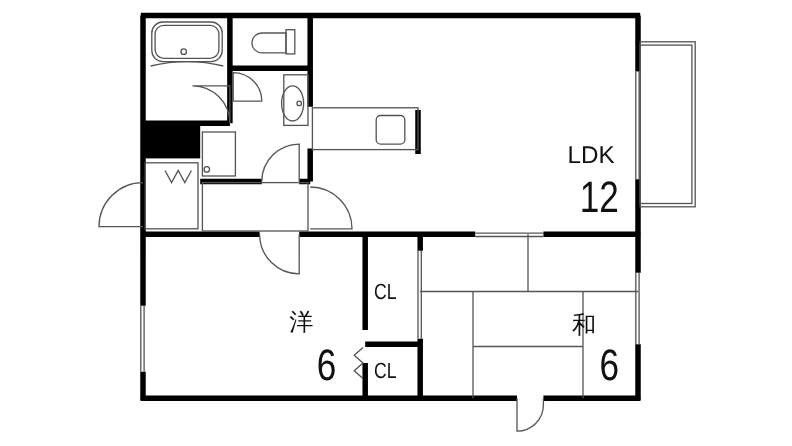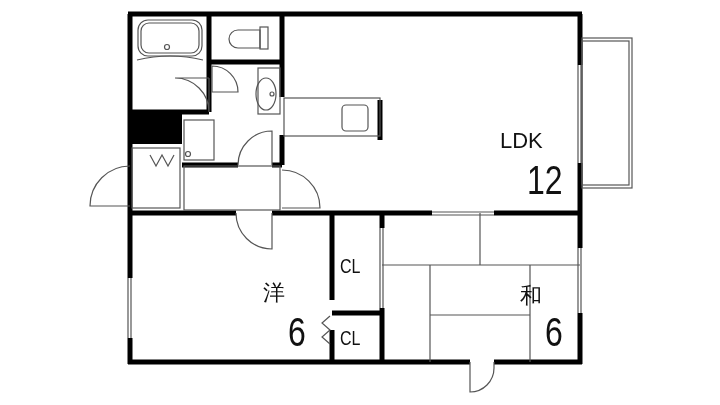--- a/index.html
+++ b/index.html
@@ -73,20 +73,20 @@
     <path d="M282 170 A38 38 0 0 1 320 208 H282"></path>
     <path d="M236 213 A36 36 0 0 0 272 249 V213"></path>
     <path d="M470 362 V392 A24 24 0 0 0 494 368 V362"></path>
     <path d="M150 155 L156 166 L162 155 L168 166 L174 155"></path>
     <path d="M330 316 L322 323 L330 330 L322 337 L330 344"></path>
     <rect x="132" y="148" width="48" height="60"></rect>
     <rect x="184" y="166" width="96" height="44"></rect>
   </g>
 </svg>
 
-<div class="lbl room-name" style="left:500px;top:130px;">LDK</div>
+<div class="lbl room-name" style="left:516px;top:130px;">LDK</div>
 <div class="lbl room-size" style="left:527px;top:160px;">12</div>
 <div class="lbl room-name" style="left:263px;top:282px;">洋</div>
 <div class="lbl room-size" style="left:288px;top:312px;">6</div>
 <div class="lbl room-name" style="left:520px;top:285px;">和</div>
 <div class="lbl room-size" style="left:545px;top:312px;">6</div>
 <div class="lbl cl" style="left:340px;top:256px;">CL</div>
 <div class="lbl cl" style="left:340px;top:328px;">CL</div>
 
 </body></html>

